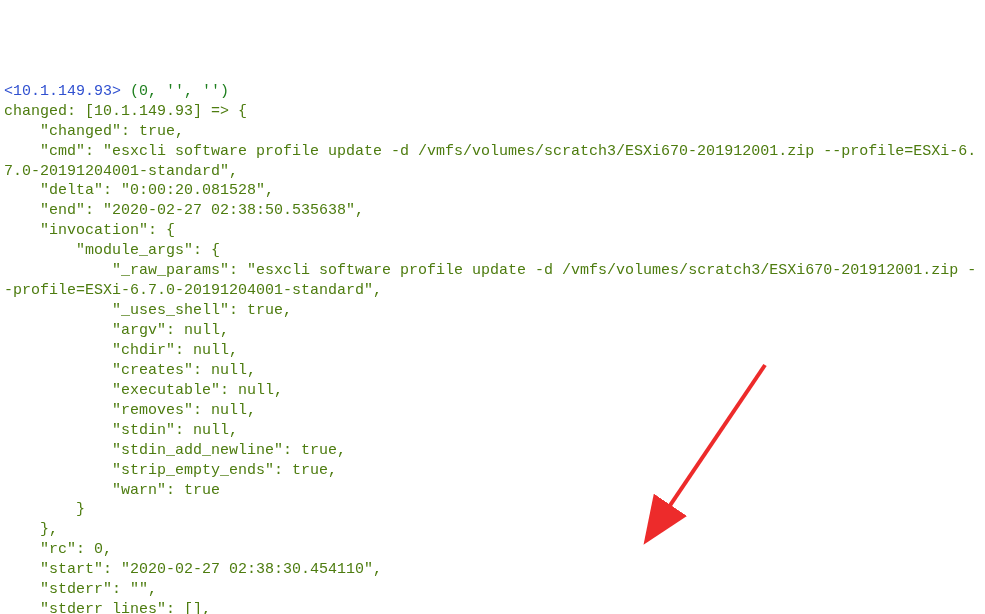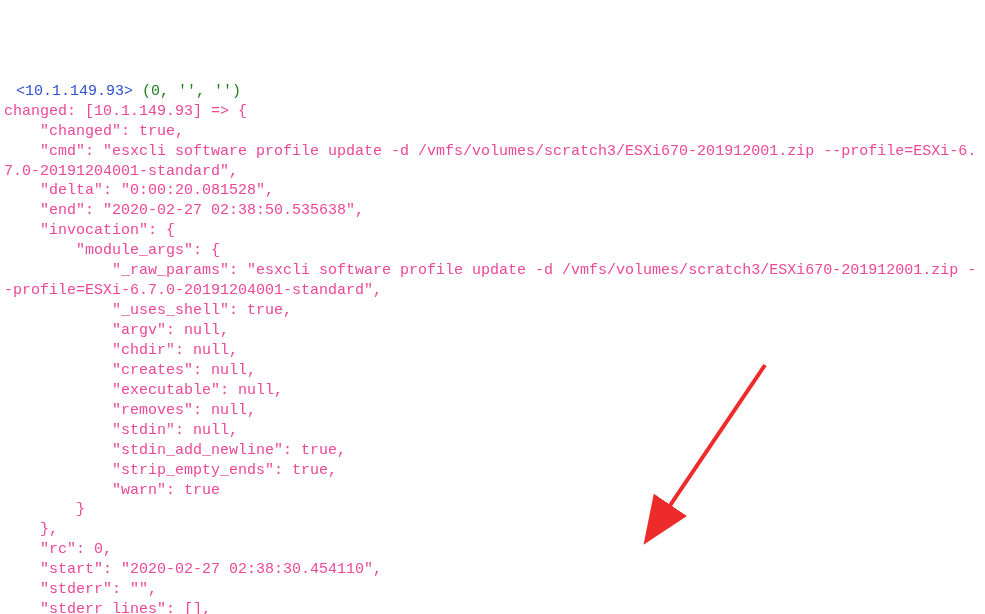--- a/index.html
+++ b/index.html
@@ -14,23 +14,23 @@
       background: #ffffff;
       padding: 2px 4px;
       white-space: pre-wrap;
       word-break: break-all;
       width: 985px;
       height: 614px;
       overflow: hidden;
       position: relative;
       color: #c0c020;
     }
-    .line1-ip { color: #3050d0; margin-left: 12px; }
+    .line1-ip { color: #3050d0; }
     .line1-tuple { color: #208020; }
-    .yellow { color: #ec4899; }
+    .yellow { color: #4d7c0f; }
     .terminal-container {
       position: relative;
     }
     .arrow-svg {
       position: absolute;
       top: 0;
       left: 0;
       pointer-events: none;
       width: 985px;
       height: 614px;

